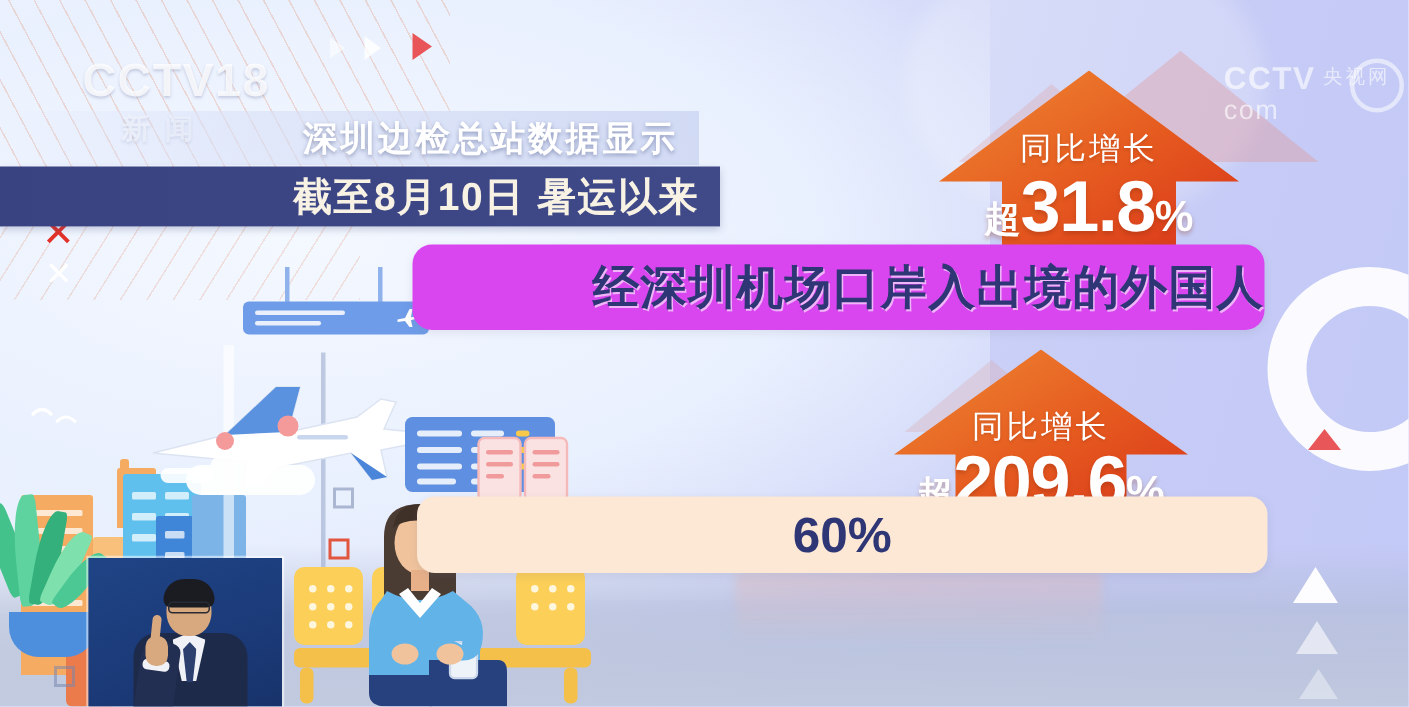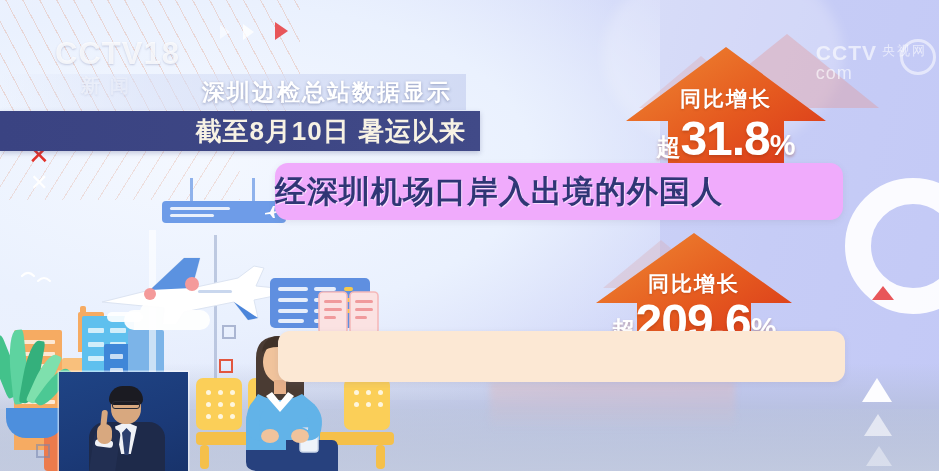--- a/index.html
+++ b/index.html
@@ -63,37 +63,37 @@
   .title-band-light span{font-size:23px;font-weight:bold;color:#ffffff;letter-spacing:2px;
     text-shadow:0 1px 3px rgba(60,70,120,.45);}
   .title-band-dark{position:absolute;left:0;top:111px;width:480px;height:40px;
     background:linear-gradient(90deg,#3a4382 0%,#3d4684 55%,#414a88 100%);
     display:flex;align-items:center;justify-content:flex-end;padding-right:14px;box-sizing:border-box;
     box-shadow:0 2px 5px rgba(50,60,110,.25);}
   .title-band-dark span{font-size:26px;font-weight:bold;color:#f7f2e4;letter-spacing:1px;margin-left:48px;}
 
   
   .headline-box{position:absolute;left:275px;top:163px;width:568px;height:57px;
-    background:#f0abfc;border-radius:13px;display:flex;align-items:center;justify-content:flex-start;
+    background:#d946ef;border-radius:13px;display:flex;align-items:center;justify-content:flex-end;
     box-shadow:0 2px 6px rgba(120,110,140,.14);}
   .headline-box span{font-size:31px;font-weight:bold;color:#2f3675;letter-spacing:1px;
     text-shadow:1px 1px 0 rgba(255,255,255,.6);}
   .banner-box{position:absolute;left:278px;top:331px;width:567px;height:51px;
     background:#fce8d4;border-radius:12px;display:flex;align-items:center;justify-content:center;
     box-shadow:0 2px 6px rgba(120,110,140,.14);}
   .banner-txt{font-size:28px;font-weight:bold;color:#ffffff;letter-spacing:0px;
     -webkit-text-stroke:2.5px #2f3675;paint-order:stroke fill;}
   .banner-num{font-size:33px;font-weight:bold;color:#2f3675;-webkit-text-stroke:0;letter-spacing:0;}
 
   
   .arrow{position:absolute;}
   .arrow .ahead{position:absolute;left:0;top:0;width:100%;}
   .arrow .labels{position:absolute;left:0;top:0;width:100%;height:100%;
     display:flex;flex-direction:column;align-items:center;justify-content:flex-end;}
-  .a-sub{font-size:21px;font-weight:bold;color:#ffffff;letter-spacing:2px;
+  .a-sub{font-size:21px;font-weight:normal;color:#ffffff;letter-spacing:2px;
     text-shadow:0 1px 2px rgba(140,50,20,.35);margin-top:38px;}
   .a-val{display:flex;align-items:baseline;color:#fff;text-shadow:0 2px 3px rgba(140,45,15,.35);}
   .a-pre{font-size:24px;font-weight:bold;}
   .a-big{font-size:48px;font-weight:bold;letter-spacing:-1px;line-height:1;text-align:right;}
   .a-pct{font-size:29px;font-weight:bold;}
 
   .arrow1{left:626px;top:47px;width:200px;height:122px;}
   .arrow2{left:596px;top:233px;width:196px;height:117px;}
 
   
@@ -400,20 +400,21 @@
       <div class="a-sub" style="margin-bottom:0px;">同比增长</div>
       <div class="a-val" style="margin-bottom:4px;">
         <span class="a-pre">超</span>
         <span class="a-big">209.6</span>
         <span class="a-pct">%</span>
       </div>
     </div>
   </div>
 
   <div class="banner-box">
+      <span class="banner-num">60%</span>
   </div>
 
   <div class="anchor">
     <div class="an-bg"></div>
     <div class="an-body"></div>
     <div class="an-shirt"></div>
     <div class="an-tie"></div>
     <div class="an-head"></div>
     <div class="an-hair"></div>
     <div class="an-glass"></div>

